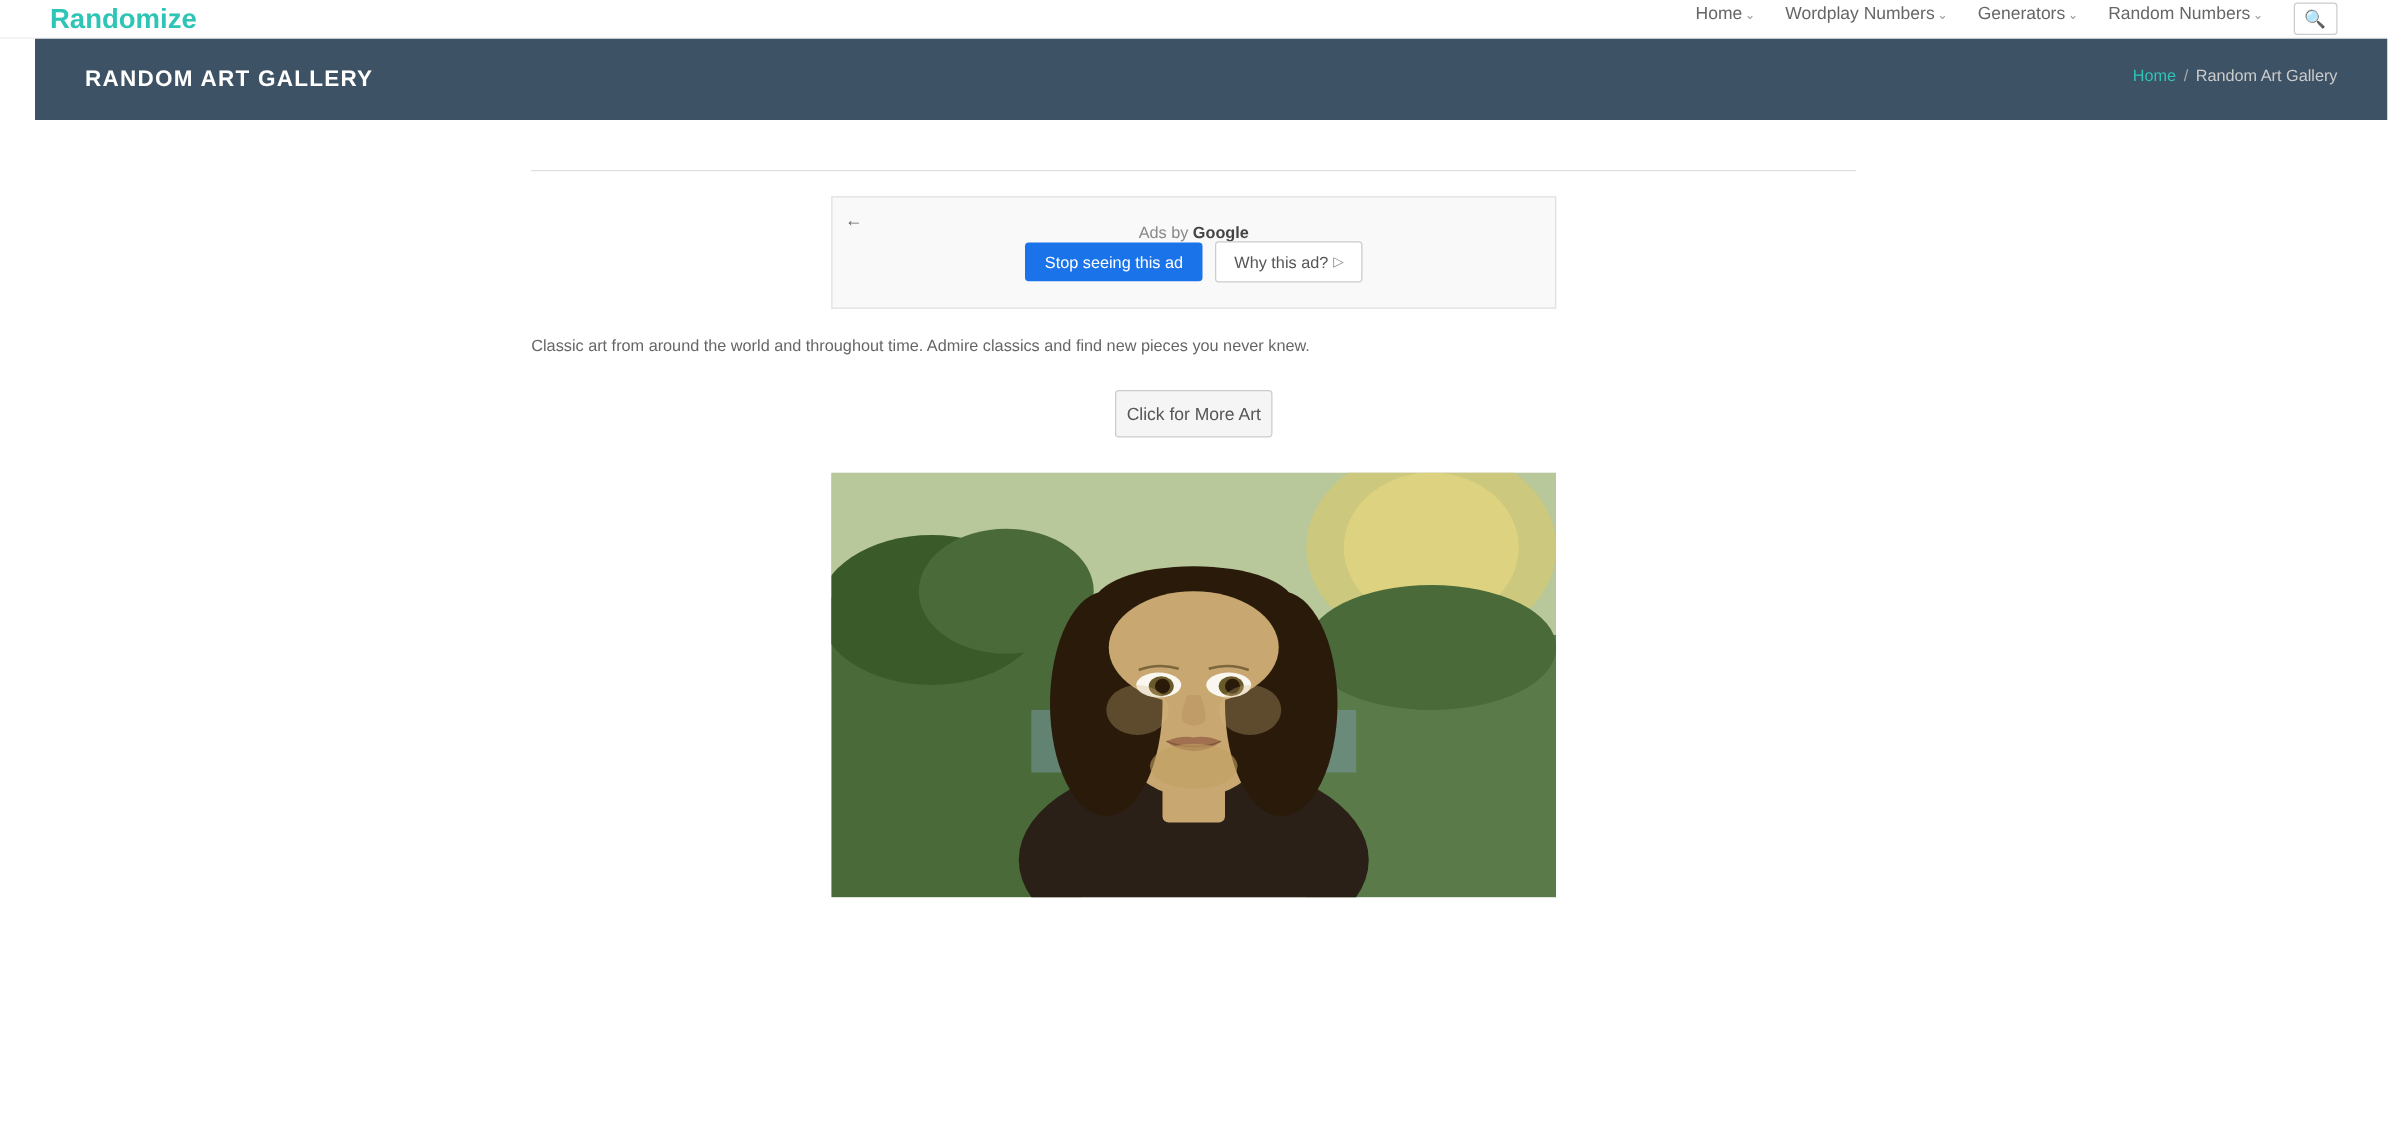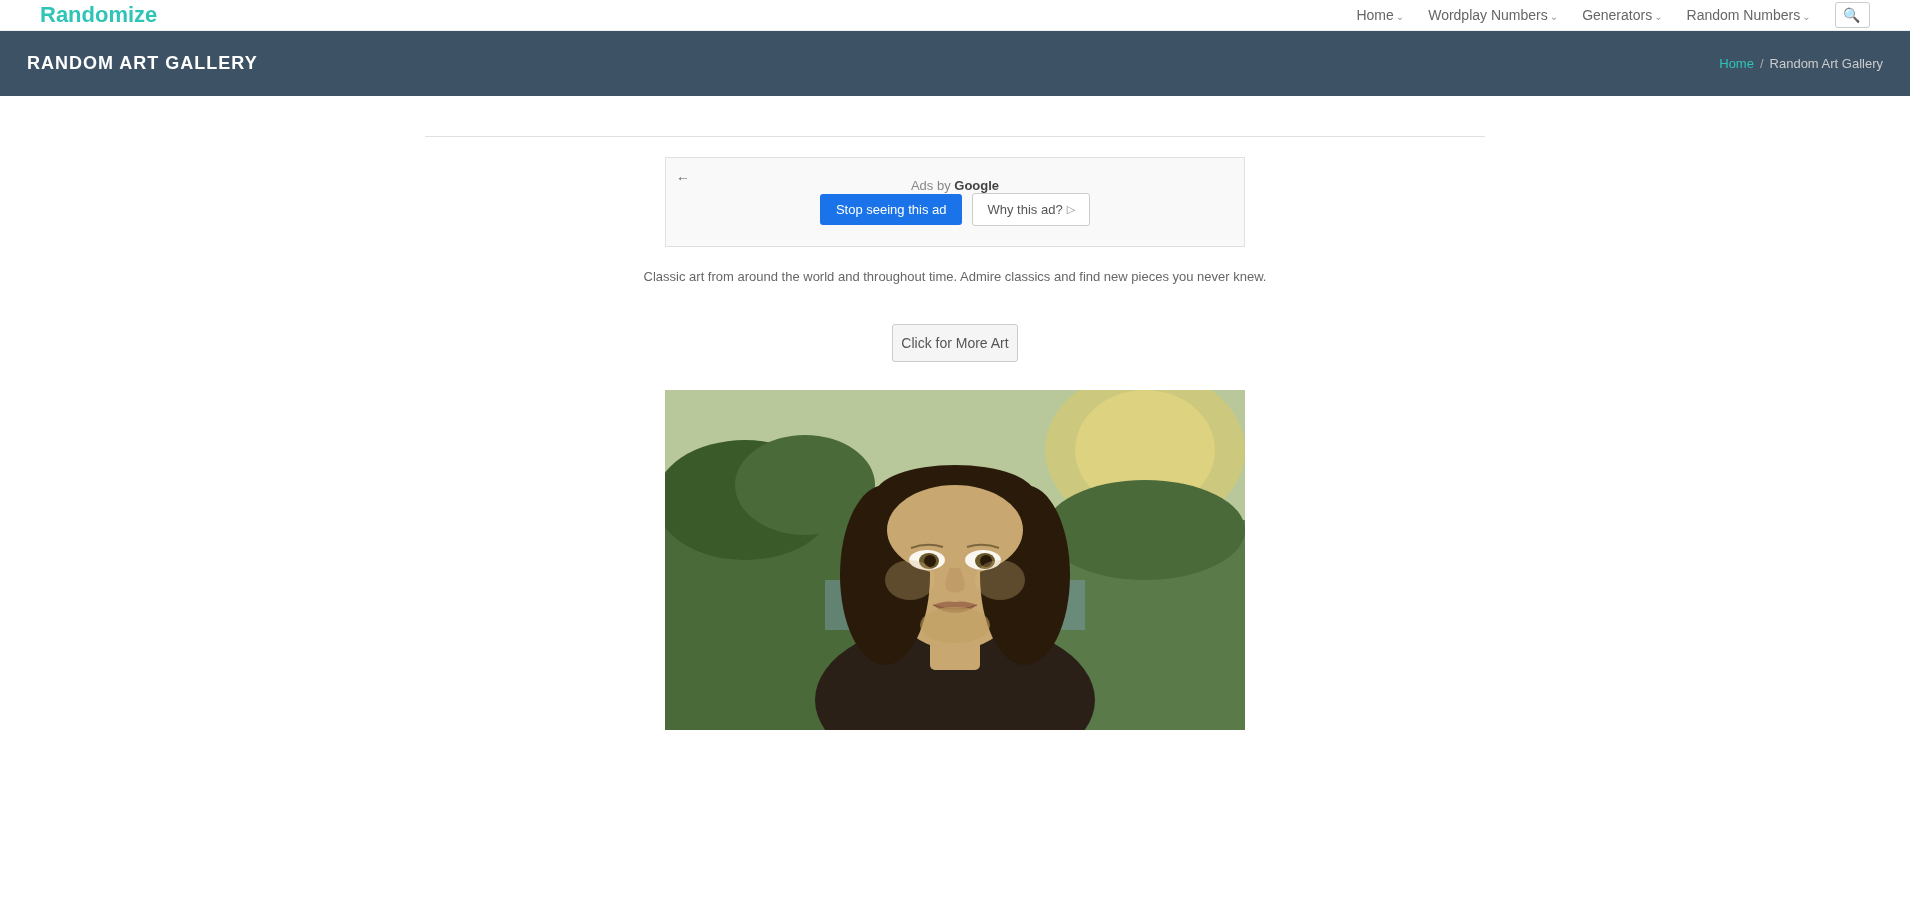--- a/index.html
+++ b/index.html
@@ -19,21 +19,21 @@
       font-weight: 400;
       color: #555;
       text-decoration: none;
     }
     .logo span {
       color: #2ec4b6;
       font-weight: 600;
     }
     .nav-links {
       display: flex;
-      align-items: center;
+      align-items: flex-start;
       gap: 24px;
       list-style: none;
     }
     .nav-links li a {
       text-decoration: none;
       color: #666;
       font-size: 14px;
     }
     .nav-chevron {
       font-size: 10px;
@@ -46,24 +46,25 @@
       border-radius: 3px;
       padding: 4px 8px;
       cursor: pointer;
       color: #666;
       font-size: 14px;
     }
 
     
     .breadcrumb-bar {
       background: #3d5265;
-      padding: 22px 27px;
-      display: flex;
-      align-items: center;
+      padding: 22px 40px;
+      display: flex;
+      align-items: flex-start;
       justify-content: space-between;
+      margin-left: 28px;
     }
     .page-heading {
       color: #fff;
       font-size: 18px;
       font-weight: 700;
       letter-spacing: 1px;
       text-transform: uppercase;
     }
     .breadcrumb {
       display: flex;
@@ -160,22 +161,22 @@
     }
     .why-arrow {
       font-size: 11px;
       color: #888;
     }
 
     
     .gallery-description {
       font-size: 13px;
       color: #666;
-      text-align: center;
-      margin-bottom: 36px;
+      text-align: left;
+      margin-bottom: 24px;
       line-height: 1.6;
     }
 
     
     .click-more-btn {
       display: block;
       margin: 0 auto 28px auto;
       background: #f5f5f5;
       border: 1px solid #ccc;
       color: #555;

